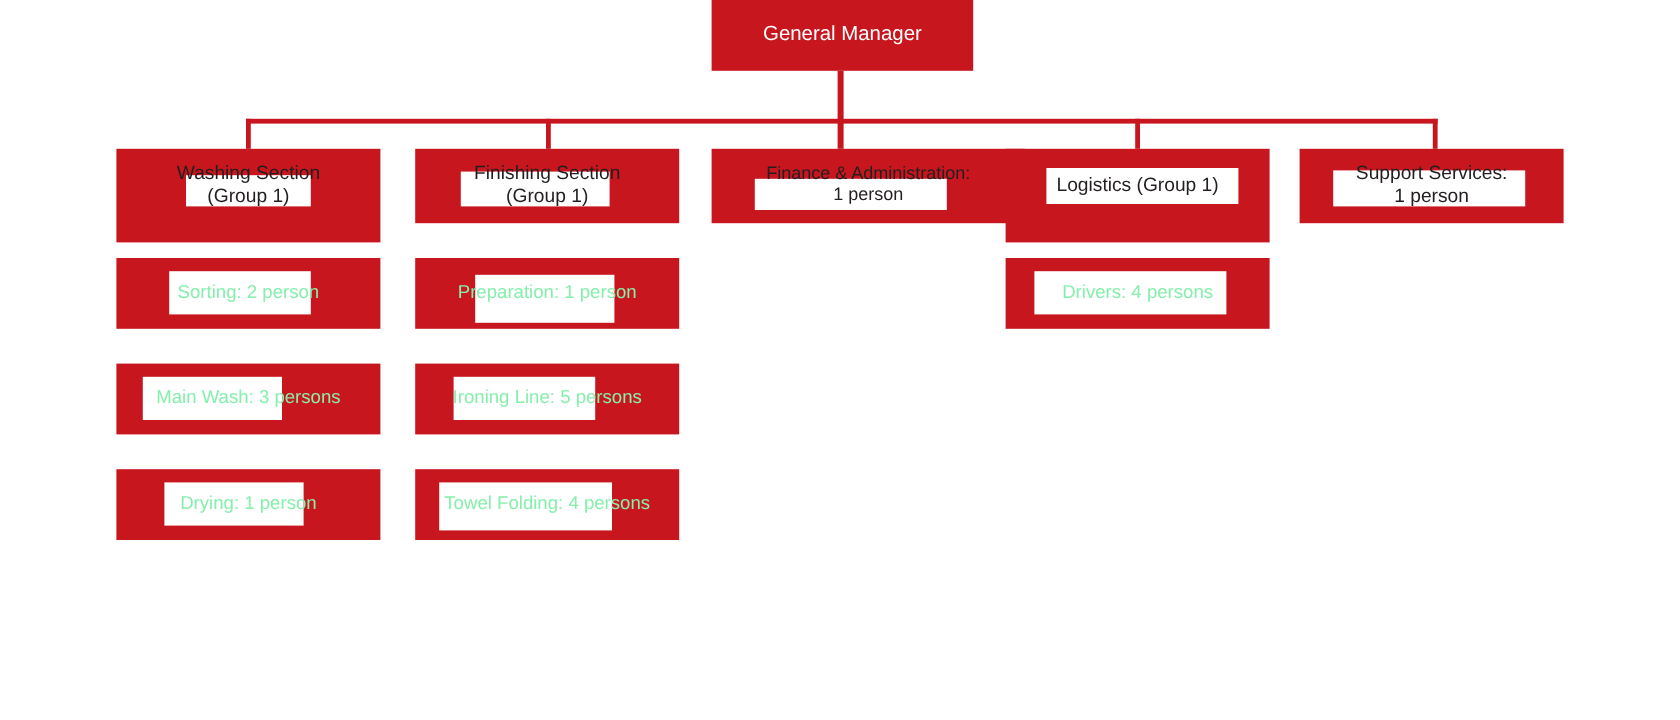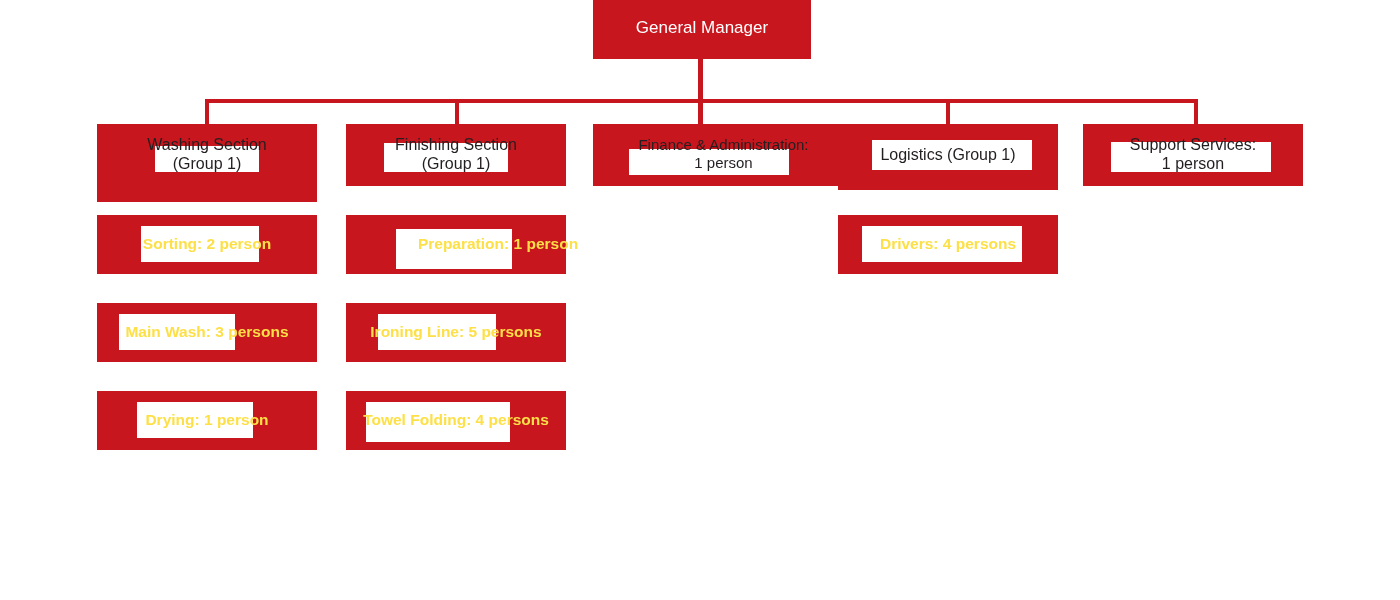--- a/index.html
+++ b/index.html
@@ -60,23 +60,23 @@
 
   
   .node-l2 .label {
     color: #231f20;
     font-size: 16px;
     font-weight: 400;
   }
 
   
   .node-l3 .label {
-    color: #fde047;
+    color: #86efac;
     font-size: 15.5px;
-    font-weight: 700;
+    font-weight: 400;
   }
 </style>
 </head>
 <body>
 
 <div id="chart-canvas">
 
   <div class="conn" style="left:698px; top:59px; width:5px; height:44px;"></div>
 
   <div class="conn" style="left:205px; top:99px; width:993px; height:4px;"></div>
@@ -103,21 +103,21 @@
     <div class="label" style="top:12px;">Finishing Section
 (Group 1)</div>
   </div>
 
   <div class="node node-l2" style="left:593px; top:124px; width:261px; height:62px;">
     <div class="plate" style="left:36px; top:25px; width:160px; height:26px;"></div>
     <div class="label" style="top:12px; font-size:15px;">Finance &amp; Administration:
 1 person</div>
   </div>
 
-  <div class="node node-l2" style="left:838px; top:124px; width:220px; height:66px;">
+  <div class="node node-l2" style="left:838px; top:124px; width:220px; height:78px;">
     <div class="plate" style="left:34px; top:16px; width:160px; height:30px;"></div>
     <div class="label" style="top:22px;">Logistics (Group 1)</div>
   </div>
 
   <div class="node node-l2" style="left:1083px; top:124px; width:220px; height:62px;">
     <div class="plate" style="left:28px; top:18px; width:160px; height:30px;"></div>
     <div class="label" style="top:12px;">Support Services:
 1 person</div>
   </div>
 
@@ -131,21 +131,21 @@
     <div class="label" style="top:20px;">Main Wash: 3 persons</div>
   </div>
 
   <div class="node node-l3" style="left:97px; top:391px; width:220px; height:59px;">
     <div class="plate" style="left:40px; top:11px; width:116px; height:36px;"></div>
     <div class="label" style="top:20px;">Drying: 1 person</div>
   </div>
 
   <div class="node node-l3" style="left:346px; top:215px; width:220px; height:59px;">
     <div class="plate" style="left:50px; top:14px; width:116px; height:40px;"></div>
-    <div class="label" style="top:20px;padding-left:42px;">Preparation: 1 person</div>
+    <div class="label" style="top:20px;">Preparation: 1 person</div>
   </div>
 
   <div class="node node-l3" style="left:346px; top:303px; width:220px; height:59px;">
     <div class="plate" style="left:32px; top:11px; width:118px; height:36px;"></div>
     <div class="label" style="top:20px;">Ironing Line: 5 persons</div>
   </div>
 
   <div class="node node-l3" style="left:346px; top:391px; width:220px; height:59px;">
     <div class="plate" style="left:20px; top:11px; width:144px; height:40px;"></div>
     <div class="label" style="top:20px;">Towel Folding: 4 persons</div>

